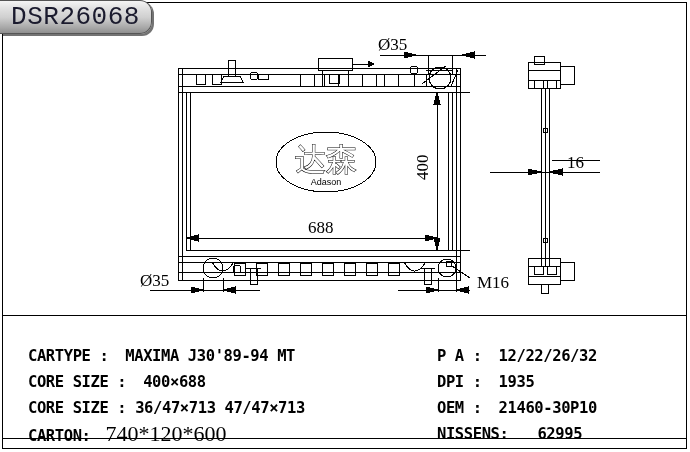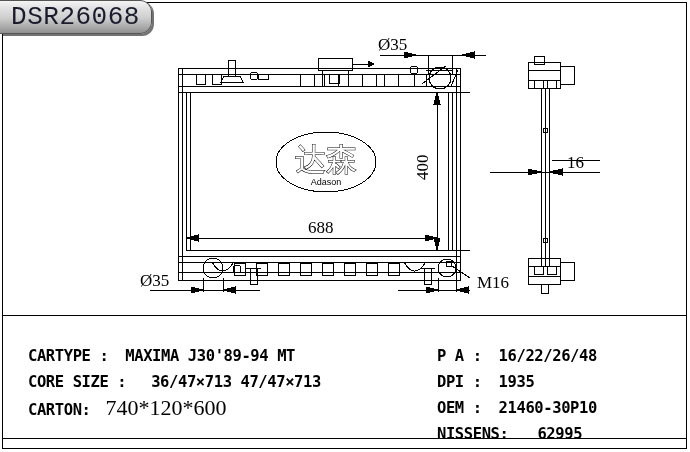--- a/index.html
+++ b/index.html
@@ -327,37 +327,41 @@
   <div class="divider" style="top:315px;"></div>
   <div class="divider" style="top:438px;"></div>
 
   <div class="spec-col" style="left:28px; top:343px;">
 
     <div class="spec-row">
       <span class="spec-label">CARTYPE :</span>
       <span class="spec-val" style="margin-left:8px;">MAXIMA J30'89-94 MT</span>
     </div>
 
-
     <div class="spec-row">
       <span class="spec-label">CORE SIZE :</span>
-      <span class="spec-val" style="margin-left:16px;">36/47×713  47/47×713</span>
+      <span class="spec-val" style="margin-left:8px;">400×688</span>
+    </div>
+
+    <div class="spec-row">
+      <span class="spec-label">CORE SIZE :</span>
+      <span class="spec-val" style="margin-left:0;">36/47×713  47/47×713</span>
     </div>
 
     <div class="spec-row">
       <span class="spec-label">CARTON:</span>
       <span class="spec-val-serif" style="margin-left:6px;">740*120*600</span>
     </div>
   </div>
 
   <div class="spec-col" style="left:437px; top:343px;">
 
     <div class="spec-row">
       <span class="spec-label">P A :</span>
-      <span class="spec-val" style="margin-left:8px;">16/22/26/48</span>
+      <span class="spec-val" style="margin-left:8px;">12/22/26/32</span>
     </div>
 
     <div class="spec-row">
       <span class="spec-label">DPI :</span>
       <span class="spec-val" style="margin-left:8px;">1935</span>
     </div>
 
     <div class="spec-row">
       <span class="spec-label">OEM :</span>
       <span class="spec-val" style="margin-left:8px;margin-top:14px;">21460-30P10</span>

